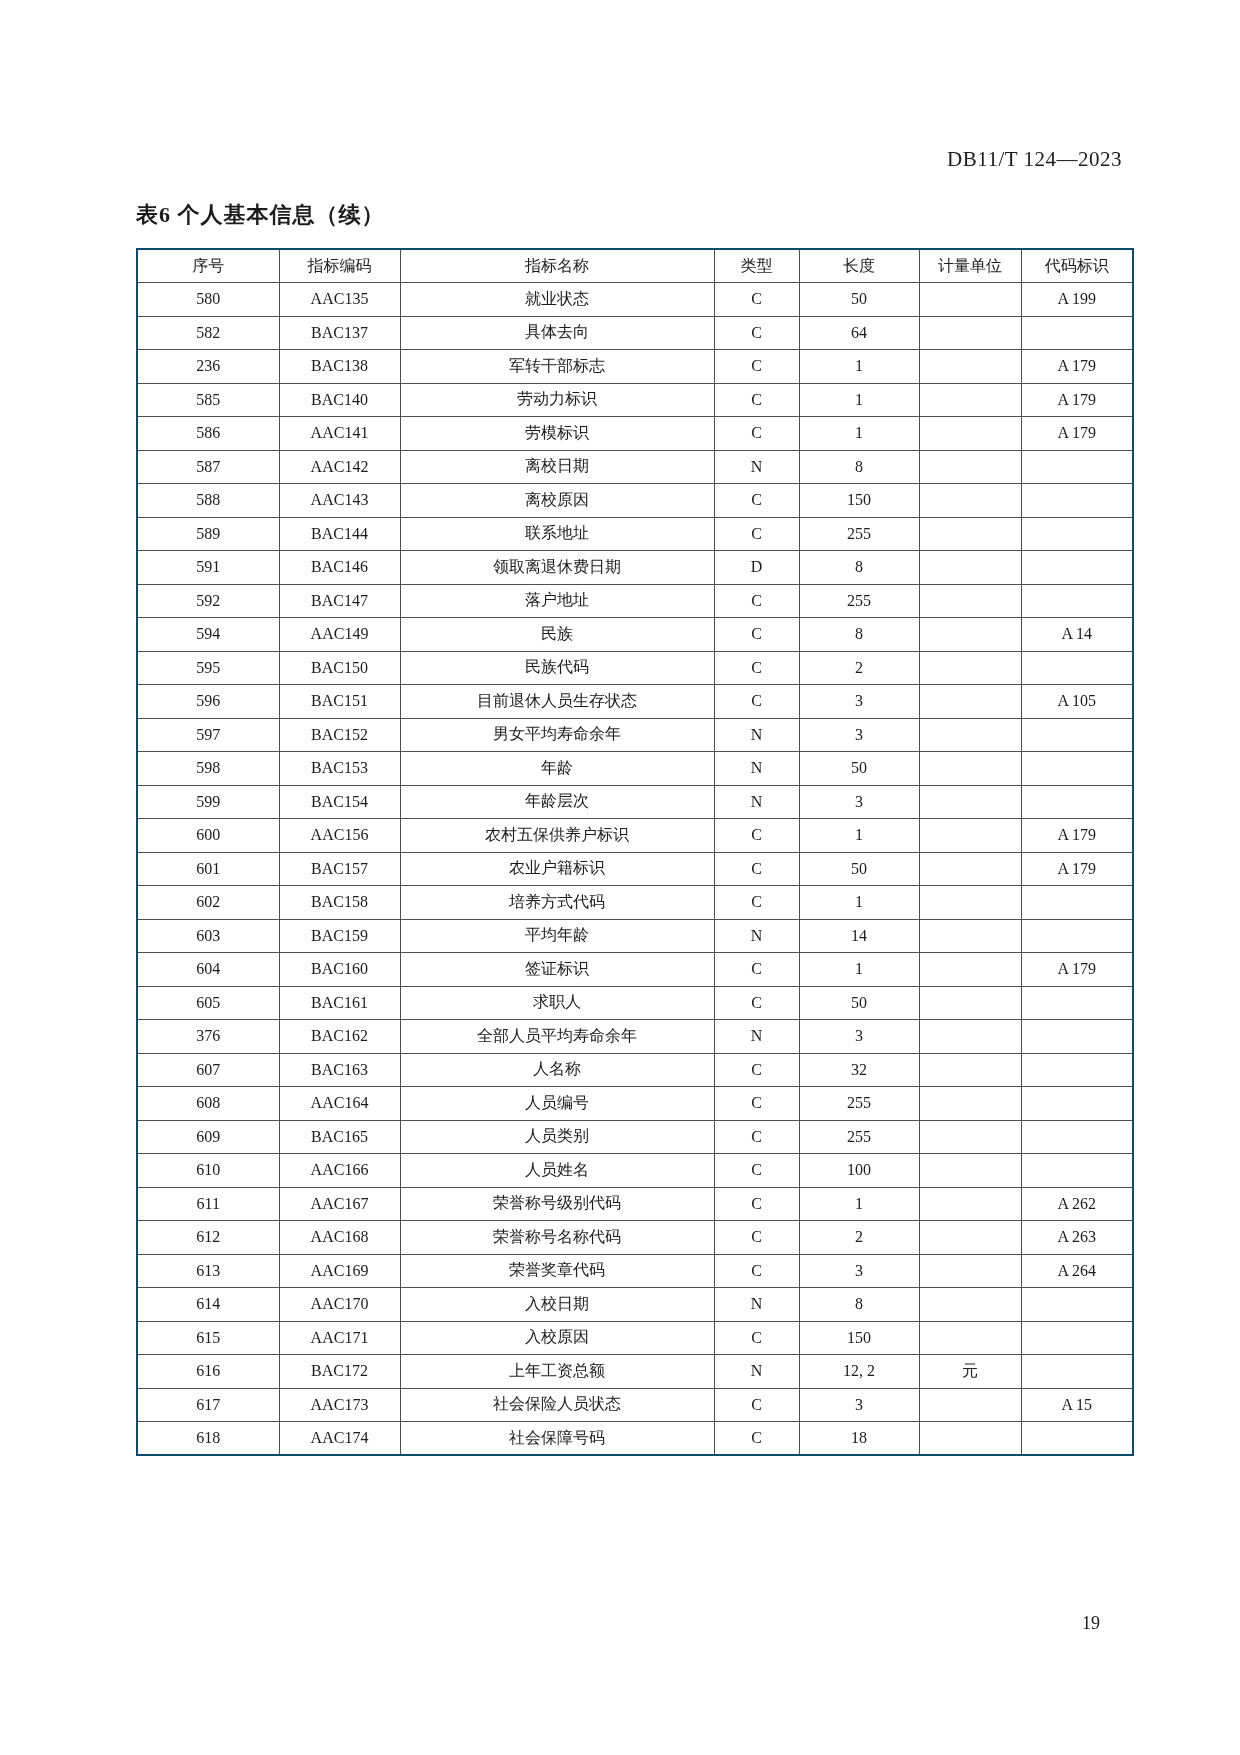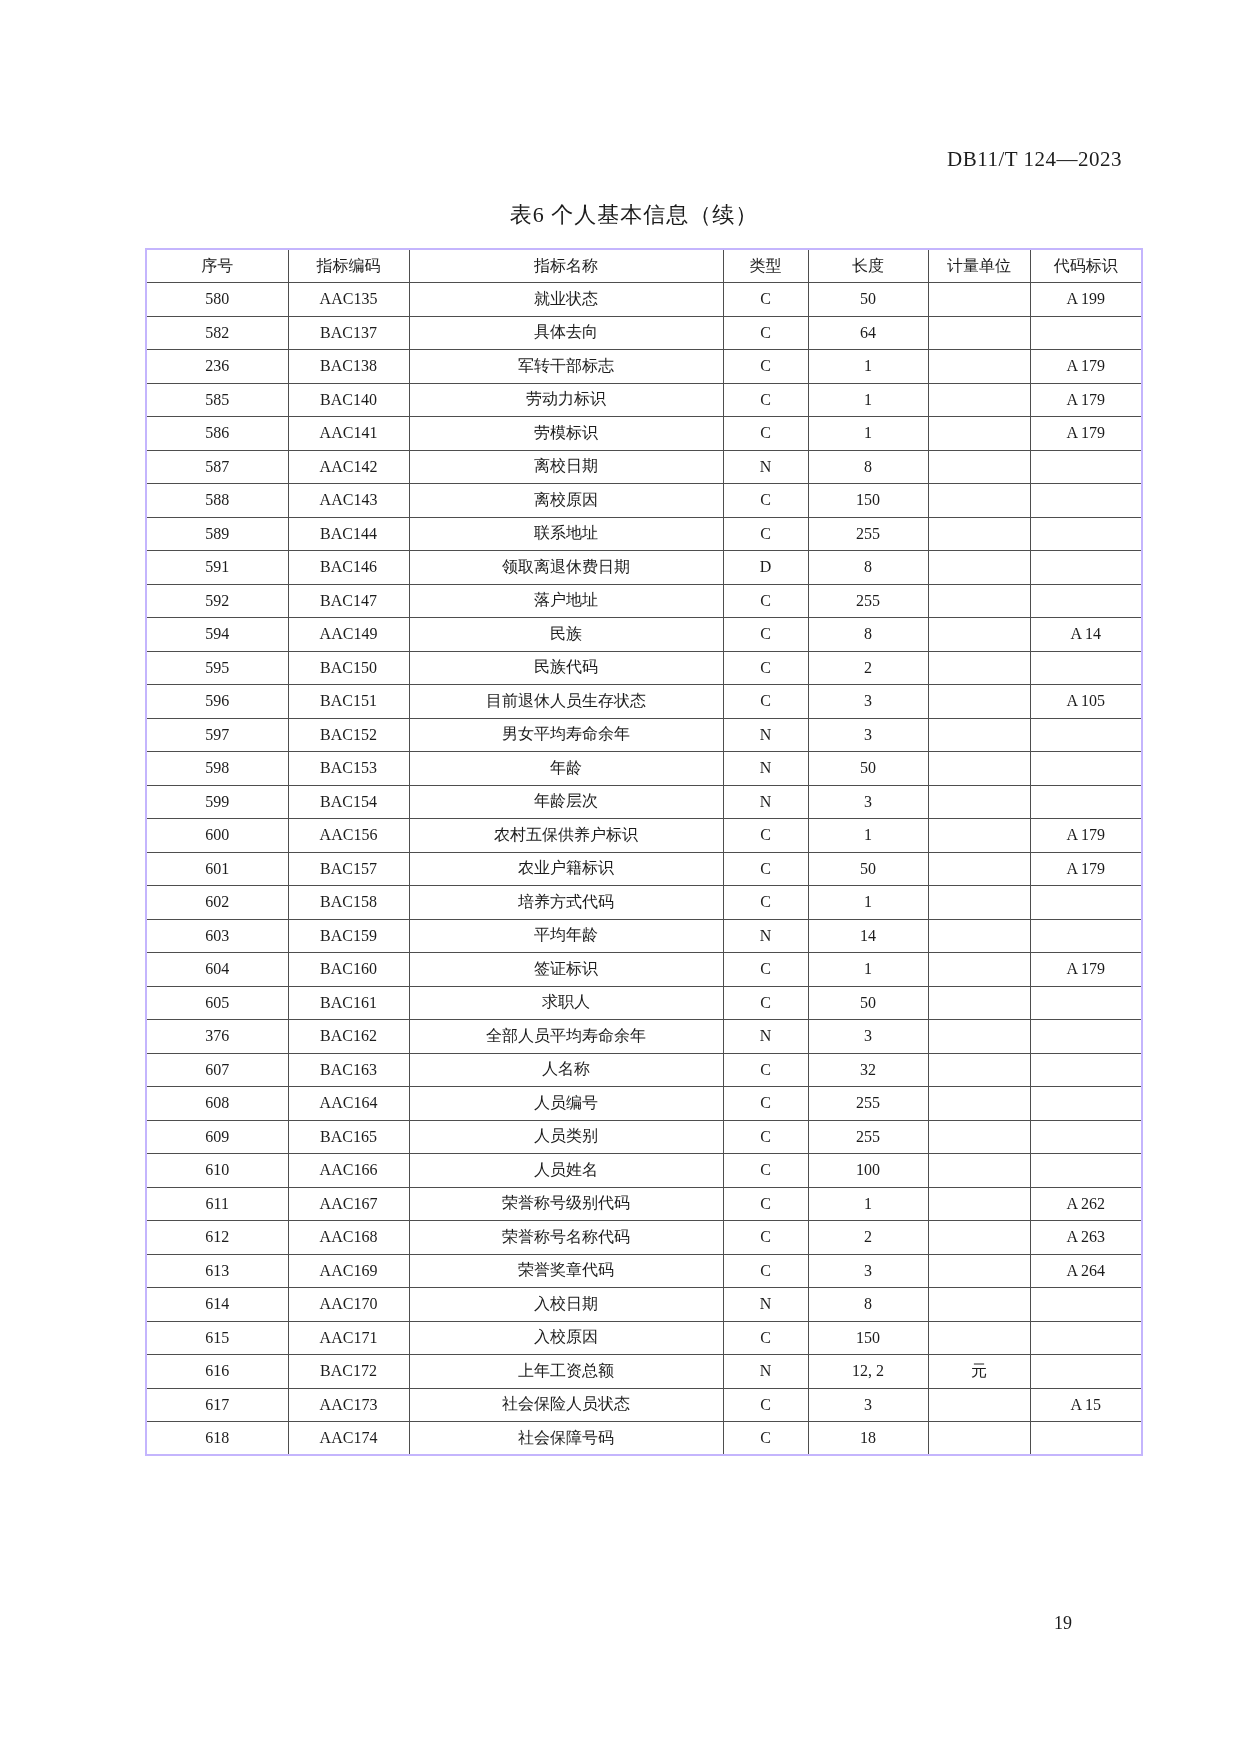--- a/index.html
+++ b/index.html
@@ -21,53 +21,51 @@
     right: 118px;
     font-size: 21px;
     letter-spacing: 0.5px;
     white-space: nowrap;
   }
   .page-title {
     position: absolute;
     top: 200px;
     left: 136px;
     width: 996px;
-    text-align: center;
     font-size: 22px;
-    font-weight: normal;
+    font-weight: bold;
     letter-spacing: 1px;
   }
   table.data-table {
     position: absolute;
     left: 136px;
     top: 248px;
     width: 996px;
     border-collapse: collapse;
     table-layout: fixed;
-    border: 2px solid #c4b5fd;
-    margin-left: 9px;
+    border: 2px solid #0c4a6e;
   }
   table.data-table th,
   table.data-table td {
     border: 1.5px solid #4e4e4e;
     text-align: center;
     vertical-align: middle;
     font-size: 16px;
     font-weight: normal;
     padding: 0 2px;
     overflow: hidden;
     white-space: nowrap;
   }
   table.data-table tr {
     height: 33.5px;
   }
   .page-number {
     position: absolute;
     top: 1613px;
-    left: 1054px;
+    left: 1082px;
     font-size: 18px;
   }
 </style>
 </head>
 <body>
 
 <div class="doc-number">DB11/T 124—2023</div>
 
 <div class="page-title">表6 个人基本信息（续）</div>
 

